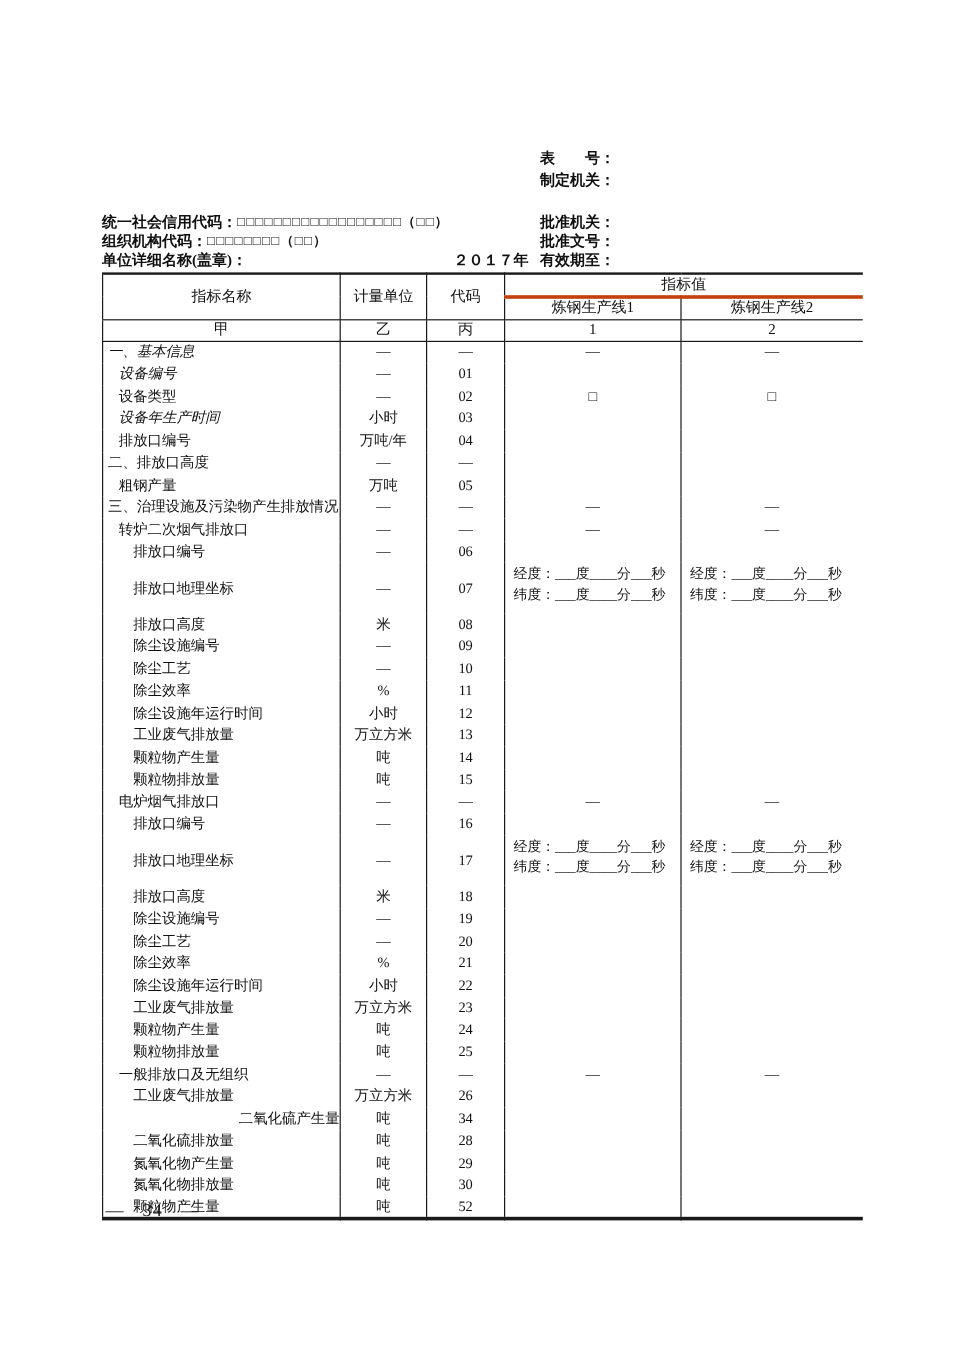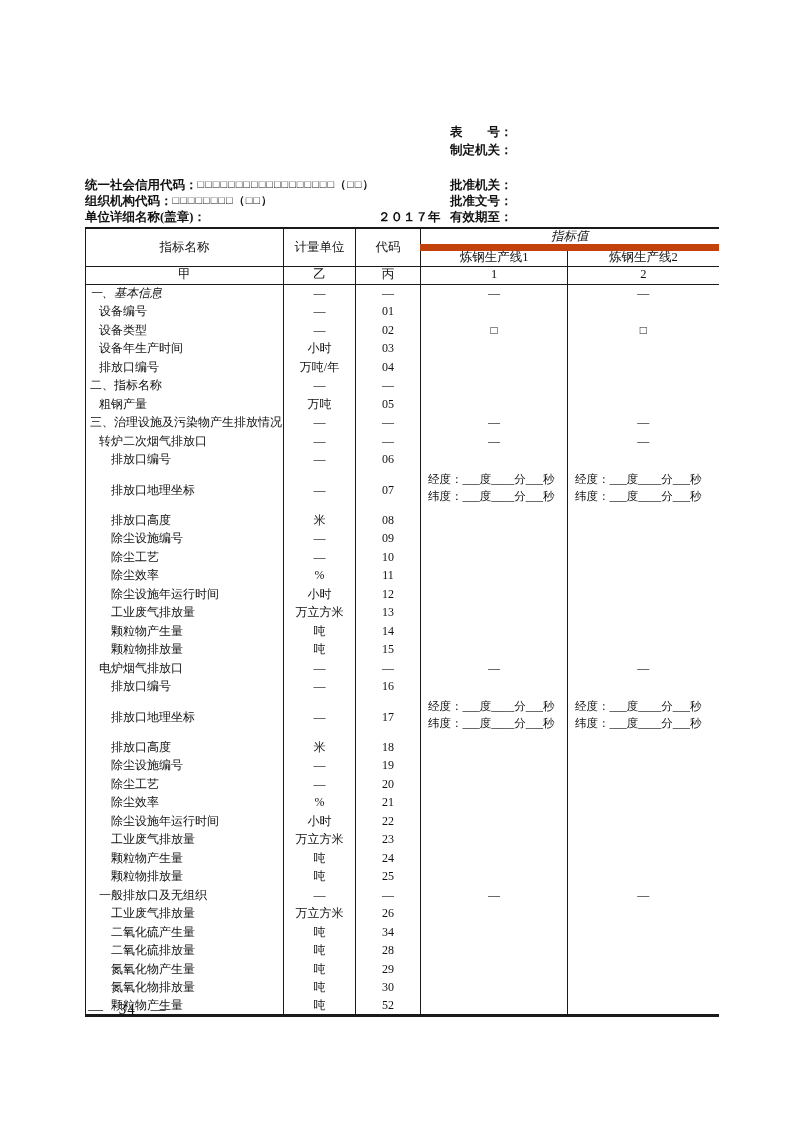--- a/index.html
+++ b/index.html
@@ -28,21 +28,21 @@
     border-top:2px solid #1a1a1a;
     border-bottom:3px solid #1a1a1a;
     font-size:12px;color:#111;
   }
   .formtable td{padding:0;vertical-align:middle;line-height:1.05;}
   .col1{width:198px;} .col2{width:72px;} .col3{width:65px;} .col4{width:147px;} .col5{width:151px;}
   td.b-r{border-right:1px solid #1a1a1a;}
   tr.hA{height:19px;} tr.hB{height:19px;} tr.hC{height:18px;}
   tr.hA td, tr.hB td, tr.hC td{text-align:center;font-size:12.5px;}
   td.span2{border-bottom:1px solid #1a1a1a;}
-  td.grp{border-bottom:7px solid #c2410c;font-style:italic;}
+  td.grp{border-bottom:3px solid #c2410c;}
   tr.hB td{border-bottom:1px solid #1a1a1a;}
   tr.hC td{border-bottom:1px solid #1a1a1a;}
   tbody tr{height:18.5px;}
   tbody tr.coord-row{height:42px;}
   tbody td.cname{text-align:left;}
   tbody td.cc{text-align:center;}
   td.coord-cell{vertical-align:top;text-align:left;padding:2px 0 0 7px;font-size:11.5px;line-height:17px;white-space:nowrap;}
   
   .pageno{
     position:absolute;left:88px;top:1001px;
@@ -112,49 +112,49 @@
     </thead>
     <tbody>
         <tr>
           <td class="cname b-r" style="padding-left: 4px; font-style: italic;">一、基本信息</td>
           <td class="cc b-r">—</td>
           <td class="cc b-r">—</td>
           <td class="cc b-r">—</td>
           <td class="cc">—</td>
         </tr>
         <tr>
-          <td class="cname b-r" style="padding-left: 13px;">设备编号</td>
+          <td class="cname b-r" style="padding-left: 13px; font-style: italic;">设备编号</td>
           <td class="cc b-r">—</td>
           <td class="cc b-r">01</td>
           <td class="cc b-r"></td>
           <td class="cc"></td>
         </tr>
         <tr>
           <td class="cname b-r" style="padding-left: 13px;">设备类型</td>
           <td class="cc b-r">—</td>
           <td class="cc b-r">02</td>
           <td class="cc b-r">□</td>
           <td class="cc">□</td>
         </tr>
         <tr>
-          <td class="cname b-r" style="padding-left: 13px;">设备年生产时间</td>
+          <td class="cname b-r" style="padding-left: 13px; font-style: italic;">设备年生产时间</td>
           <td class="cc b-r">小时</td>
           <td class="cc b-r">03</td>
           <td class="cc b-r"></td>
           <td class="cc"></td>
         </tr>
         <tr>
           <td class="cname b-r" style="padding-left: 13px;">排放口编号</td>
           <td class="cc b-r">万吨/年</td>
           <td class="cc b-r">04</td>
           <td class="cc b-r"></td>
           <td class="cc"></td>
         </tr>
         <tr>
-          <td class="cname b-r" style="padding-left: 4px;">二、指标名称</td>
+          <td class="cname b-r" style="padding-left: 4px;">二、排放口高度</td>
           <td class="cc b-r">—</td>
           <td class="cc b-r">—</td>
           <td class="cc b-r"></td>
           <td class="cc"></td>
         </tr>
         <tr>
           <td class="cname b-r" style="padding-left: 13px;">粗钢产量</td>
           <td class="cc b-r">万吨</td>
           <td class="cc b-r">05</td>
           <td class="cc b-r"></td>
@@ -341,21 +341,21 @@
           <td class="cc">—</td>
         </tr>
         <tr>
           <td class="cname b-r" style="padding-left: 25px;">工业废气排放量</td>
           <td class="cc b-r">万立方米</td>
           <td class="cc b-r">26</td>
           <td class="cc b-r"></td>
           <td class="cc"></td>
         </tr>
         <tr>
-          <td class="cname b-r" style="padding-left: 25px;">二氧化硫产生量</td>
+          <td class="cname b-r" style="padding-left: 25px; text-align: right;">二氧化硫产生量</td>
           <td class="cc b-r">吨</td>
           <td class="cc b-r">34</td>
           <td class="cc b-r"></td>
           <td class="cc"></td>
         </tr>
         <tr>
           <td class="cname b-r" style="padding-left: 25px; margin-top: 25px;">二氧化硫排放量</td>
           <td class="cc b-r">吨</td>
           <td class="cc b-r">28</td>
           <td class="cc b-r"></td>

